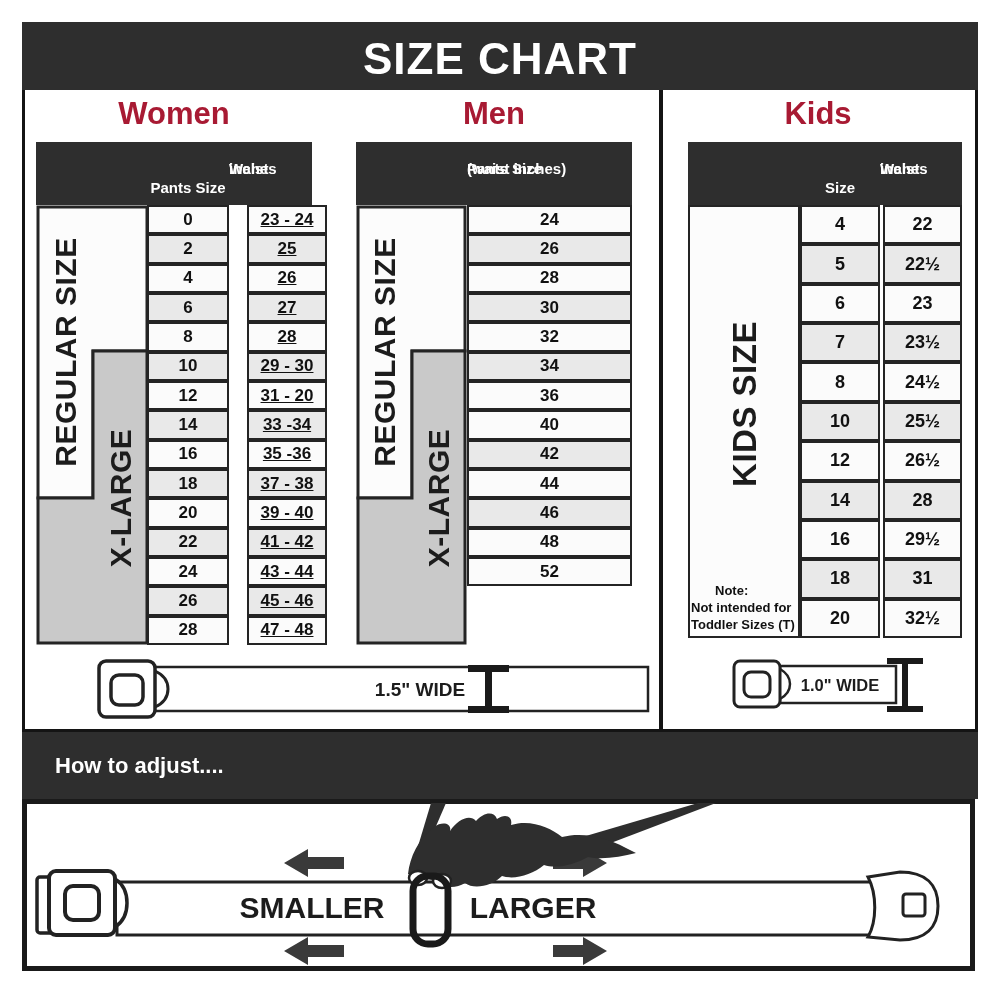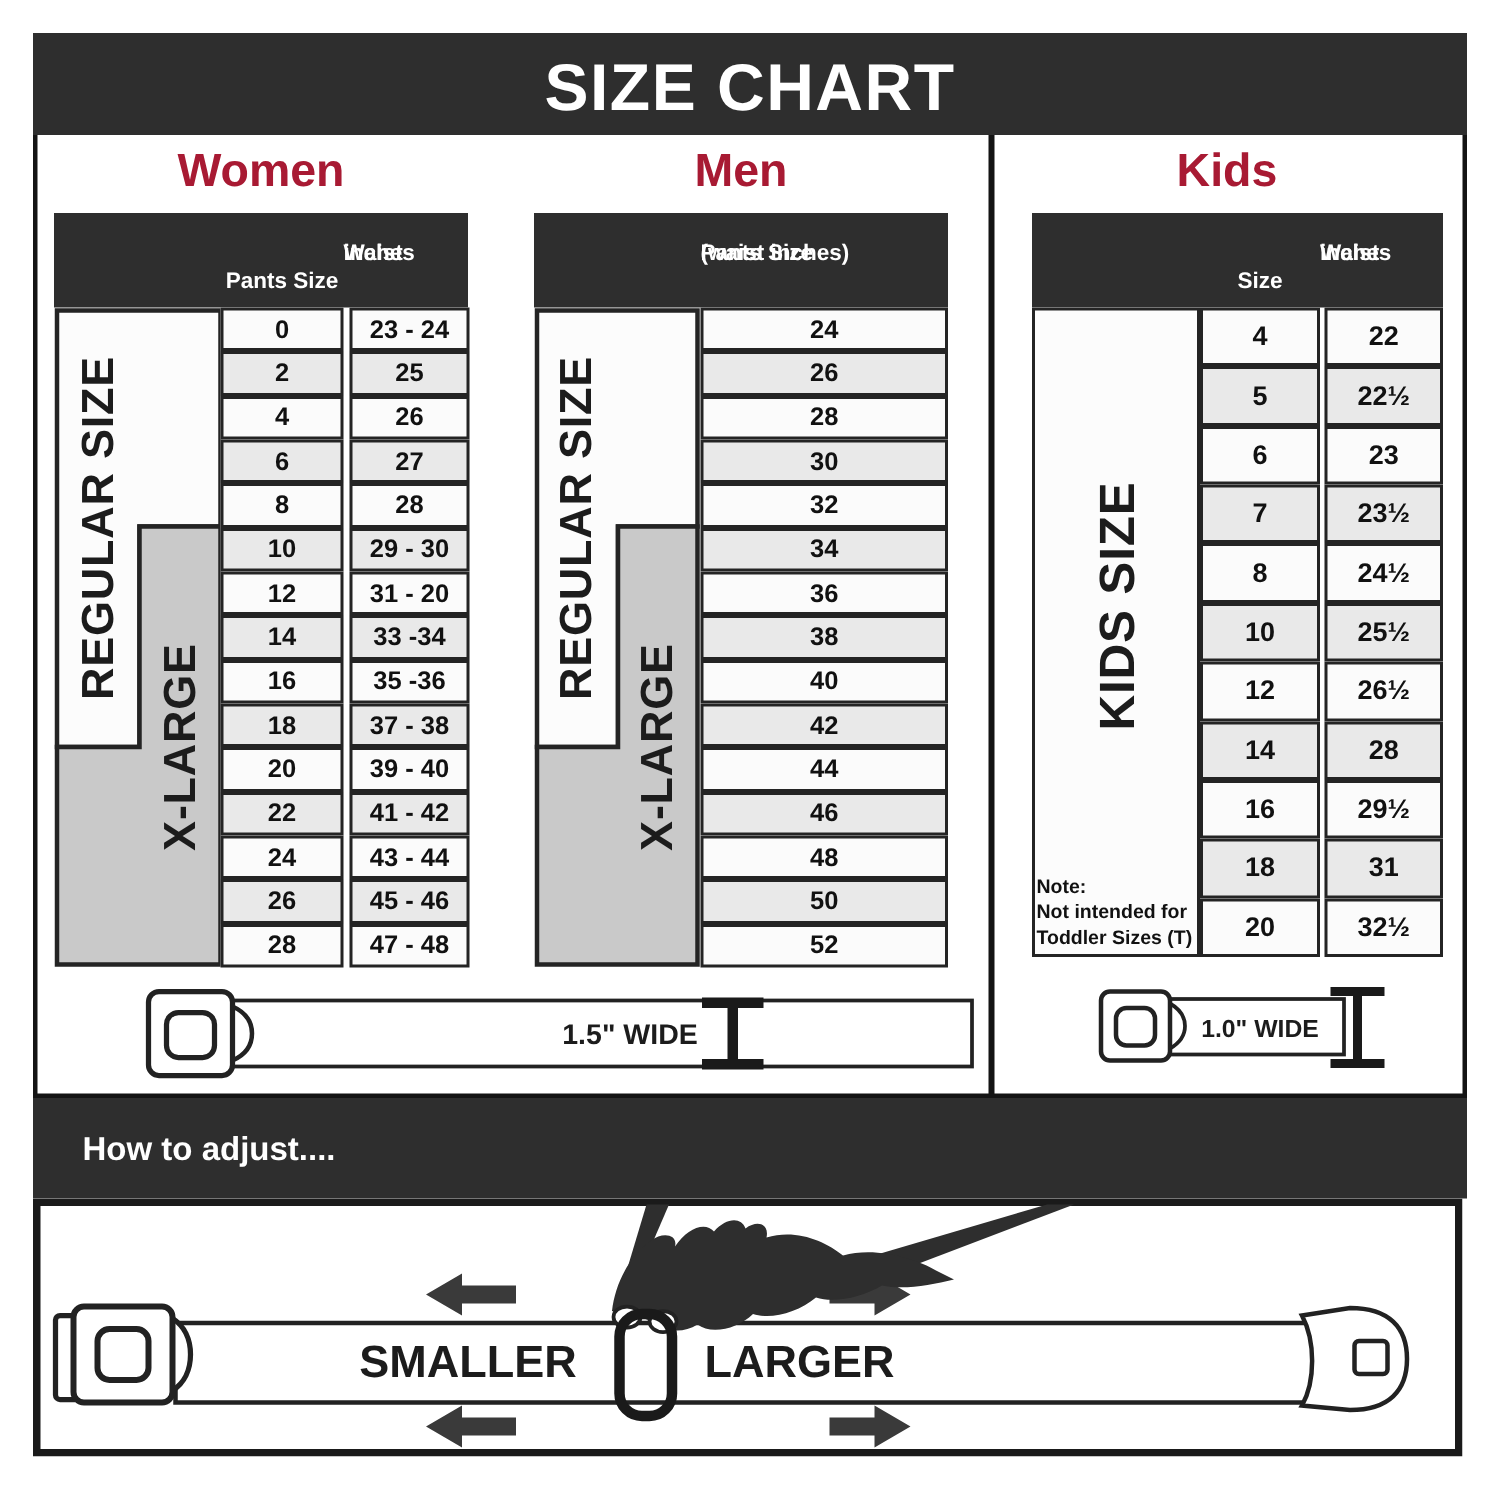--- a/index.html
+++ b/index.html
@@ -28,21 +28,21 @@
   .vlabel{position:absolute;transform:translate(-50%,-50%) rotate(-90deg);font-weight:bold;
     white-space:nowrap;color:#1c1c1c;letter-spacing:0.5px;}
   .rows{position:absolute;}
   .srow{display:flex;}
   #women-rows .srow,#men-rows .srow{height:29.333px;}
   #kids-rows .srow{height:39.364px;}
   .cell{box-sizing:border-box;border:2.5px solid #242424;display:flex;align-items:center;
     justify-content:center;font-weight:bold;font-size:17px;background:#fbfbfb;color:#111;}
   #kids-rows .cell{font-size:18px;}
   .srow.alt .cell{background:#e9e9e9;}
-  .wc1{width:82px;} .wc2{width:80px;margin-left:4px;}
+  .wc1{width:82px;} .wc2{width:80px;margin-left:18px;text-decoration:underline;}
   .mc1{width:165px;}
   .kc1{width:80px;} .kc2{width:79px;margin-left:3px;}
   .kids-band{position:absolute;left:0;top:63px;width:112px;height:433px;background:#fcfcfc;
     border:2.5px solid #242424;box-sizing:border-box;}
   .kids-note{position:absolute;left:3px;top:440px;font-size:13px;font-weight:700;line-height:1.32;color:#111;}
 
   
   svg text{font-family:"Liberation Sans",sans-serif;font-weight:bold;fill:#1c1c1c;}
   .belt-svg{position:absolute;}
 
@@ -172,59 +172,53 @@
         </div>
         <div class="srow">
           <div class="cell mc1">32</div>
         </div>
         <div class="srow alt">
           <div class="cell mc1">34</div>
         </div>
         <div class="srow">
           <div class="cell mc1">36</div>
         </div>
-        <div class="srow alt">
-          <div class="cell mc1">38</div>
-        </div>
         <div class="srow">
           <div class="cell mc1">40</div>
         </div>
         <div class="srow alt">
           <div class="cell mc1">42</div>
         </div>
         <div class="srow">
           <div class="cell mc1">44</div>
         </div>
         <div class="srow alt">
           <div class="cell mc1">46</div>
         </div>
         <div class="srow">
           <div class="cell mc1">48</div>
-        </div>
-        <div class="srow alt">
-          <div class="cell mc1">50</div>
         </div>
         <div class="srow">
           <div class="cell mc1">52</div>
         </div>
       </div>
   </div>
 
   <div class="tbl" style="left:688px;top:142px;width:274px;height:496px;">
     <div class="thead" style="width:274px;">
       <span style="left:112px;top:37px;width:80px;">Size</span>
       <span style="left:192px;top:18px;width:82px;">
           <span class="l2">Waist</span>
           <span class="l2">inches</span>
         </span>
     </div>
     <div class="kids-band"></div>
     <div class="vlabel" style="left:57px;top:262px;font-size:33px;">KIDS SIZE</div>
     <div class="kids-note">
-      <span class="l2" style="display:block;">Note:</span>
+      <span class="l2" style="display:block;padding-left:24px;">Note:</span>
       <span class="l2" style="display:block;">Not intended for</span>
       <span class="l2" style="display:block;">Toddler Sizes (T)</span>
     </div>
     <div class="rows" id="kids-rows" style="left:112px;top:63px;">
         <div class="srow">
           <div class="cell kc1">4</div>
           <div class="cell kc2">22</div>
         </div>
         <div class="srow alt">
           <div class="cell kc1">5</div>

